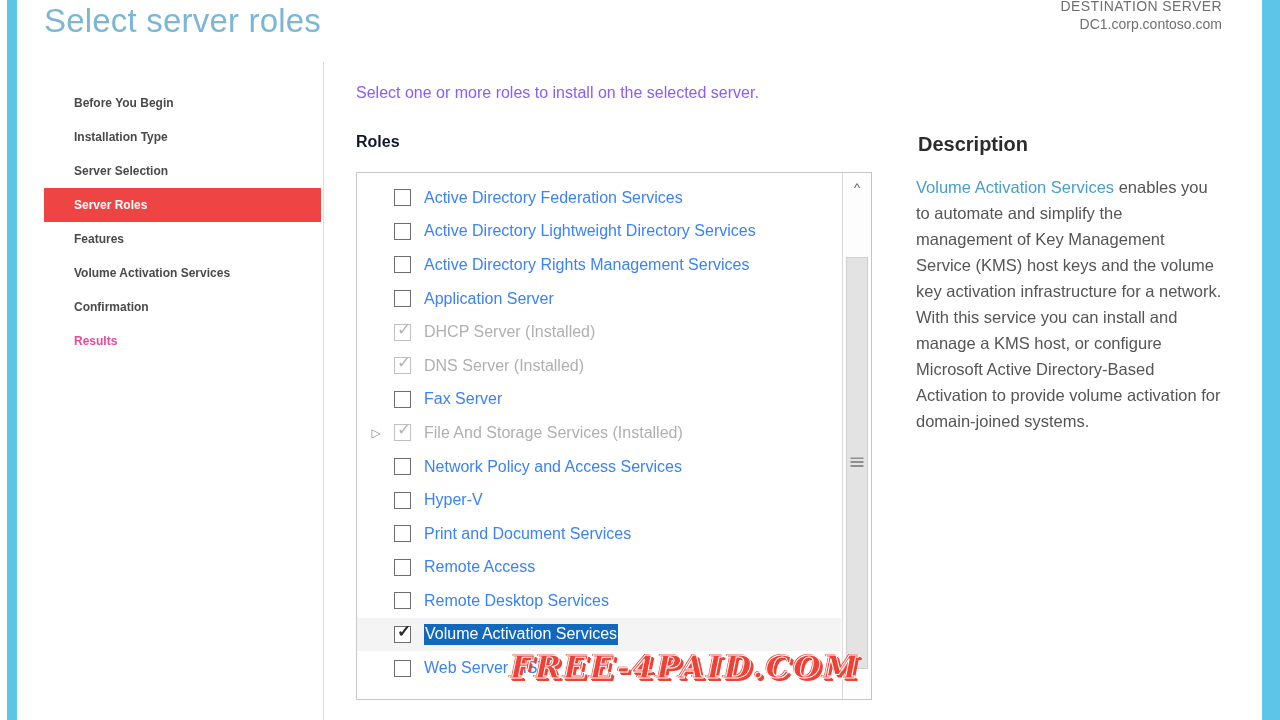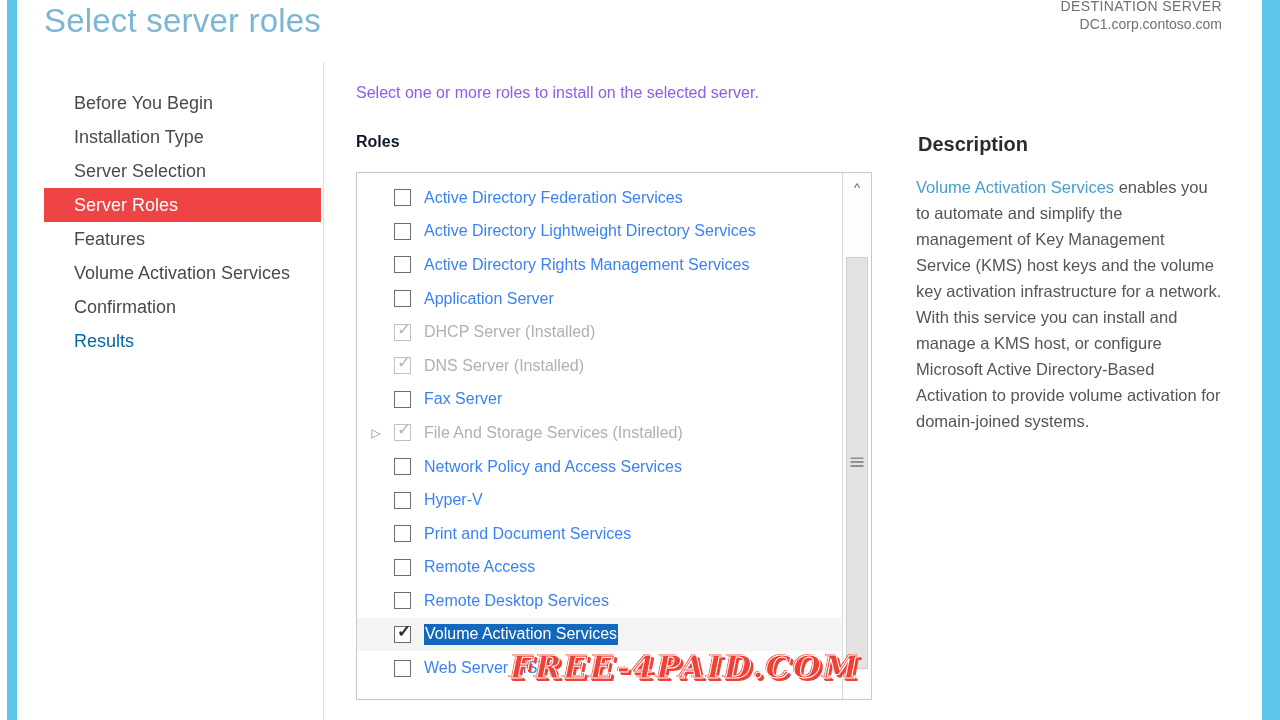--- a/index.html
+++ b/index.html
@@ -62,31 +62,32 @@
   .sidebar {
     position: absolute;
     left: 44px;
     top: 86px;
     width: 277px;
   }
   .nav-item {
     height: 34px;
     line-height: 34px;
     padding-left: 30px;
-    font-size: 18px;
+    font-size: 12px;
     color: #4a4a4a;
     white-space: nowrap;
     cursor: pointer;
+    font-weight: bold;
   }
   .nav-item.selected {
     background: #ef4444;
     color: #ffffff;
   }
   .nav-item.disabled {
-    color: #0369a1;
+    color: #ec4899;
     cursor: default;
   }
 
   .sidebar-divider {
     position: absolute;
     left: 323px;
     top: 62px;
     width: 1px;
     height: 658px;
     background: #dedede;

